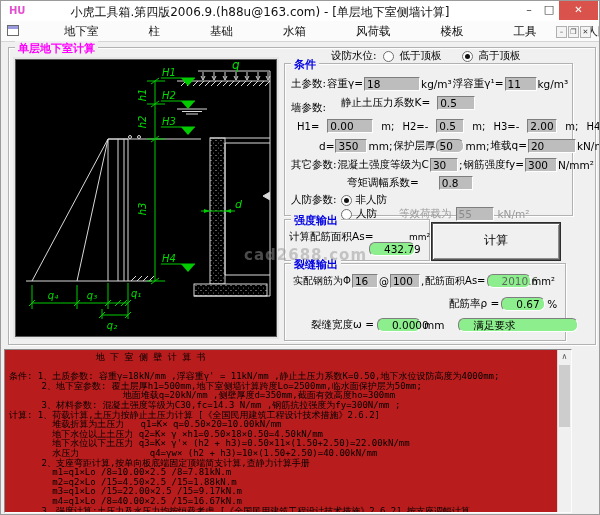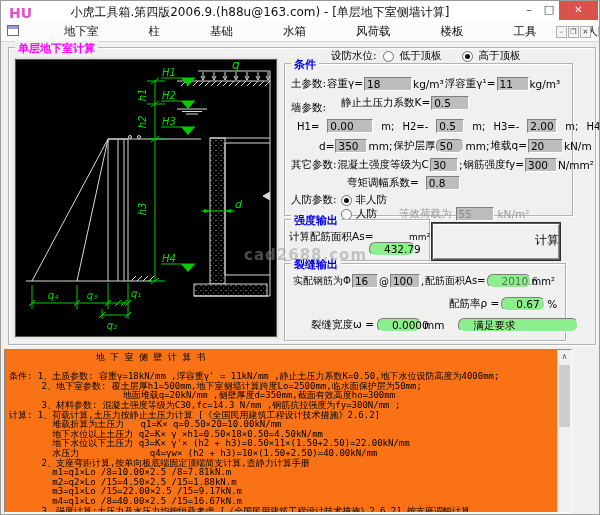--- a/index.html
+++ b/index.html
@@ -1,21 +1,21 @@
 <!DOCTYPE html>
 <html><head>
 <meta charset="utf-8">
 <style>
   html,body{margin:0;padding:0;background:#dcdcdc;}
   .window{position:relative;width:600px;height:515px;background:#f0f0f0;
     font-family:"DejaVu Sans",sans-serif;font-size:10.5px;color:#000;
     border:1px solid #9b9b9b;box-sizing:border-box;overflow:hidden;}
   
   .titlebar{position:absolute;left:0;top:0;width:100%;height:20px;background:#ffffff;}
-  .app-icon{position:absolute;left:8px;top:4px;font-size:14px;font-weight:bold;color:#e24fd0;letter-spacing:0;}
+  .app-icon{position:absolute;left:8px;top:4px;font-size:10px;font-weight:bold;color:#e24fd0;letter-spacing:0;}
   .title{position:absolute;left:0;right:80px;top:3px;text-align:center;font-size:12px;color:#111;white-space:nowrap;}
   .wbtn{position:absolute;top:0;height:19px;text-align:center;font-size:11px;line-height:18px;color:#333;cursor:default;}
   .wmin{right:62px;width:16px;}
   .wmax{right:42px;width:16px;}
   .wclose{right:1px;width:39px;background:#d9534c;color:#fff;font-size:10px;}
   
   .menubar{position:absolute;left:0;top:20px;width:100%;height:20px;background:#fbfbfb;border-bottom:1px solid #d5d5d5;}
   .mdi-icon{position:absolute;left:6px;top:4px;width:12px;height:11px;border:1px solid #6a6a6a;background:#fff;box-sizing:border-box;}
   .mdi-icon::before{content:"";position:absolute;left:0;top:0;right:0;height:3px;background:#9a9ae0;}
   .mitem{position:relative;display:inline-block;padding:3px 7px 0 7px;font-size:11.5px;color:#111;margin-left:36px;}
@@ -34,30 +34,30 @@
     padding:0 2px;box-sizing:border-box;font-size:10.5px;color:#000;}
   .out{background:#8dee8d;border-top:1px solid #7e7e7e;border-left:1px solid #7e7e7e;
     border-bottom:1px solid #fff;border-right:1px solid #fff;height:14px;line-height:12px;
     padding:0 14px;box-sizing:border-box;font-size:10.5px;color:#000;border-radius:6px;}
   .dim{color:#9a9a9a;} .fld.dim{color:#8a8a8a;}
   .radio{width:11px;height:11px;border-radius:50%;background:#fff;border:1px solid #6e6e6e;
     display:inline-block;position:relative;box-sizing:border-box;flex:0 0 auto;}
   .radio.sel::after{content:"";position:absolute;left:2px;top:2px;width:5px;height:5px;border-radius:50%;background:#111;}
   .calc-btn{position:absolute;left:431px;top:222px;width:126px;height:35px;background:#f0f0f0;
     border:1px solid #5a5a5a;box-shadow:inset 1px 1px 0 #ffffff, inset -1px -1px 0 #8f8f8f, 0 0 0 1px #2c2c2c;
-    font-size:12px;text-align:right;line-height:33px;cursor:default;}
+    font-size:12px;text-align:center;line-height:33px;cursor:default;}
   
   .diagram{position:absolute;left:12px;top:56px;width:266px;height:282px;background:#000;
     border:2px solid #e6e6e6;box-sizing:border-box;box-shadow:inset 0 0 0 1px #555;}
   .diagram svg{display:block;width:100%;height:100%;}
   
   .watermark{position:absolute;left:243px;top:245px;font-size:15px;font-weight:bold;
     color:rgba(150,150,150,0.5);letter-spacing:1px;pointer-events:none;z-index:5;}
   
-  .report{position:absolute;left:3px;top:348px;width:568px;height:164px;background:#f97316;
+  .report{position:absolute;left:3px;top:348px;width:568px;height:164px;background:#b91c1c;
     border-top:1px solid #8a8a8a;border-left:1px solid #8a8a8a;border-bottom:1px solid #fdfdfd;border-right:1px solid #fdfdfd;
     box-sizing:border-box;overflow:hidden;}
   .report pre{margin:3px 18px 0 4px;font-family:"DejaVu Sans Mono",monospace;font-size:9px;line-height:9.6px;color:#000;}
   .vscroll{position:absolute;right:0;top:0;width:14px;height:100%;background:#f0f0f0;border-left:1px solid #d8d8d8;box-sizing:border-box;}
   .varrow{position:absolute;top:1px;left:0;width:13px;height:12px;text-align:center;font-size:8px;color:#555;line-height:12px;}
   .vthumb{position:absolute;left:1px;top:15px;width:11px;height:62px;background:#cdcdcd;}
 </style>
 </head>
 <body>
 
@@ -165,31 +165,31 @@
     <span class="radio sel"></span>
     <span>高于顶板</span>
   </div>
 
   <div class="gbox" style="left:283px;top:62px;width:287px;height:151px;">
     <span class="glabel blue">条件</span>
 
     <div class="crow" style="left:6px;top:13px;gap:1px;">
       <span>土参数:</span>
       <span>容重γ=</span>
-      <span class="fld" style="width:48px;">18</span>
+      <span class="fld" style="width:56px;">18</span>
       <span>kg/m³</span>
       <span>浮容重γ¹=</span>
       <span class="fld" style="width:32px;">11</span>
       <span>kg/m³</span>
     </div>
 
     <div class="crow" style="left:6px;top:37px;">
       <span>墙参数:</span>
     </div>
-    <div class="crow" style="left:56px;top:32px;gap:1px;">
+    <div class="crow" style="left:56px;top:32px;gap:7px;">
       <span>静止土压力系数K=</span>
       <span class="fld" style="width:38px;">0.5</span>
     </div>
 
     <div class="crow" style="left:12px;top:55px;gap:8px;font-size:10px;">
       <span>H1=</span>
       <span class="fld" style="width:46px;">0.00</span>
       <span>m;</span>
       <span>H2=-</span>
       <span class="fld" style="width:28px;">0.5</span>
@@ -203,35 +203,35 @@
     </div>
 
     <div class="crow" style="left:34px;top:75px;gap:1px;">
       <span>d=</span>
       <span class="fld" style="width:32px;">350</span>
       <span>mm;</span>
       <span>保护层厚</span>
       <span class="fld" style="width:28px;border-radius:6px;">50</span>
       <span>mm;</span>
       <span>堆载q=</span>
-      <span class="fld" style="width:35px;">20</span>
+      <span class="fld" style="width:48px;">20</span>
       <span>kN/m</span>
     </div>
 
     <div class="crow" style="left:6px;top:94px;gap:1px;">
       <span>其它参数:</span>
       <span>混凝土强度等级为C</span>
       <span class="fld" style="width:28px;">30</span>
       <span>;</span>
       <span>钢筋强度fy=</span>
       <span class="fld" style="width:32px;">300</span>
       <span>N/mm²</span>
     </div>
 
-    <div class="crow" style="left:62px;top:112px;gap:7px;">
+    <div class="crow" style="left:62px;top:112px;gap:20px;">
       <span>弯矩调幅系数=</span>
       <span class="fld" style="width:34px;">0.8</span>
     </div>
 
     <div class="crow" style="left:6px;top:129px;gap:4px;">
       <span>人防参数:</span>
       <span class="radio sel"></span>
       <span>非人防</span>
     </div>
     <div class="crow" style="left:56px;top:143px;gap:4px;">

